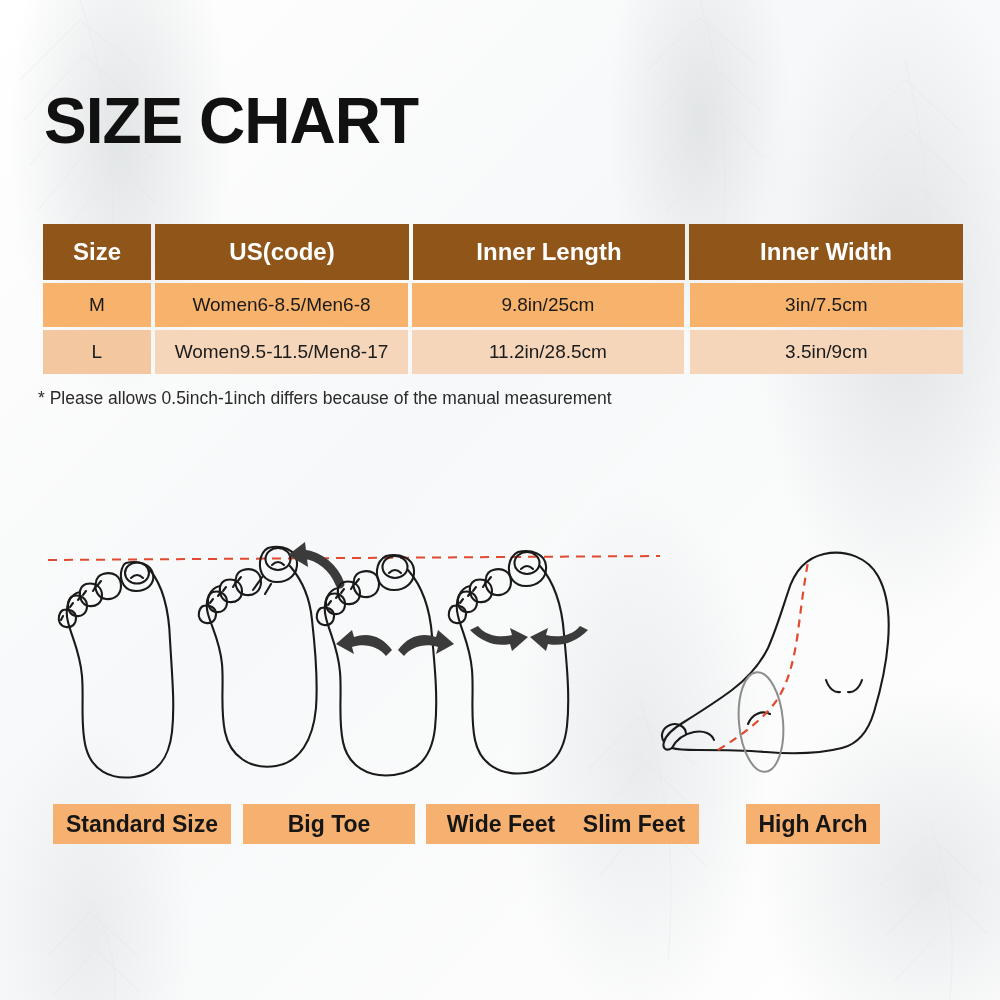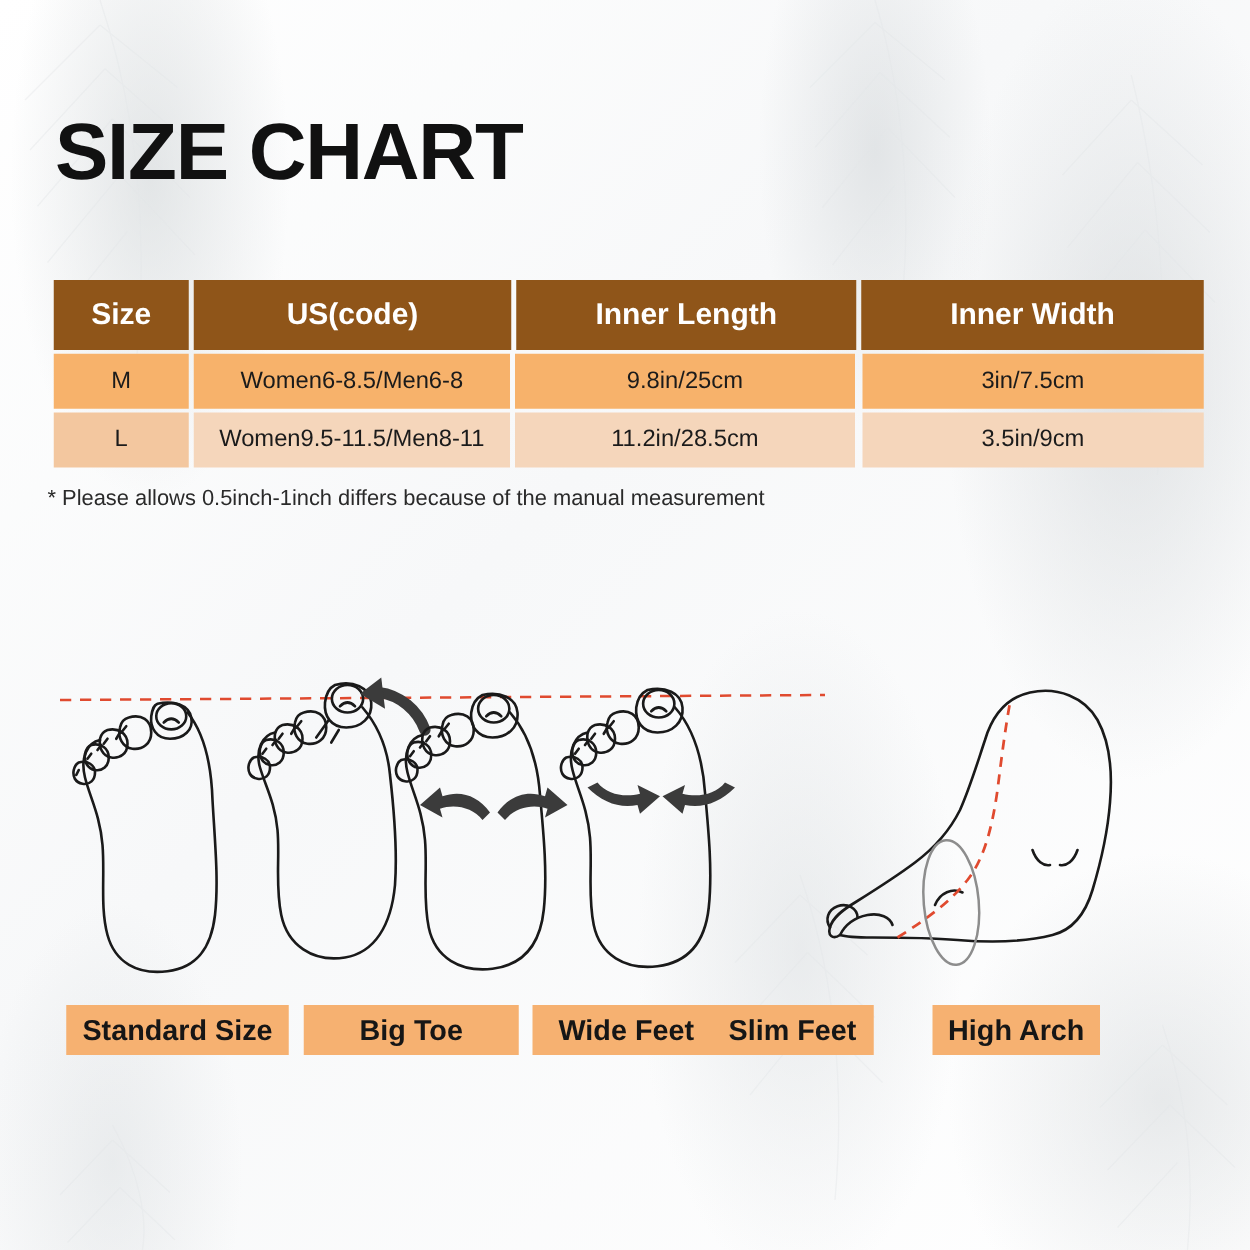--- a/index.html
+++ b/index.html
@@ -192,21 +192,21 @@
 
     <div class="trow row-m">
       <div class="cell c-size">M</div>
       <div class="cell c-us">Women6-8.5/Men6-8</div>
       <div class="cell c-len">9.8in/25cm</div>
       <div class="cell c-wid">3in/7.5cm</div>
     </div>
 
     <div class="trow row-l">
       <div class="cell c-size">L</div>
-      <div class="cell c-us">Women9.5-11.5/Men8-11</div>
+      <div class="cell c-us">Women9.5-11.5/Men8-17</div>
       <div class="cell c-len">11.2in/28.5cm</div>
       <div class="cell c-wid">3.5in/9cm</div>
     </div>
   </div>
 
   <div class="footnote">* Please allows 0.5inch-1inch differs because of the manual measurement</div>
 
   <div class="feet-area">
     <svg class="feet-svg" width="1000" height="310" viewBox="0 0 1000 310">
 

